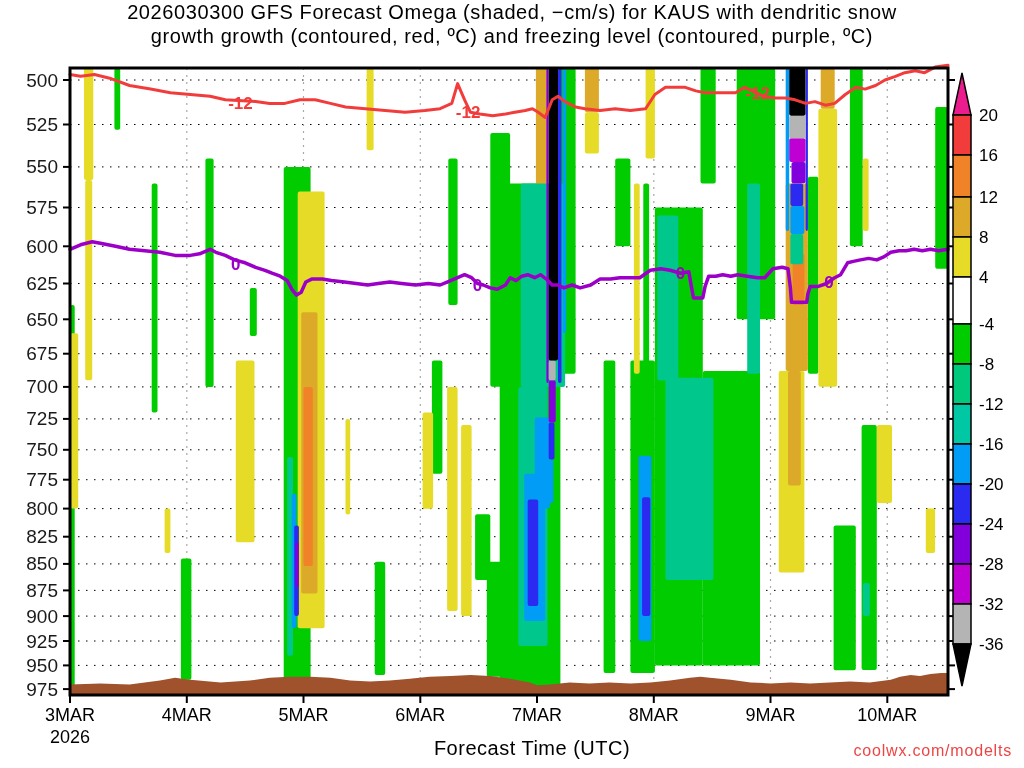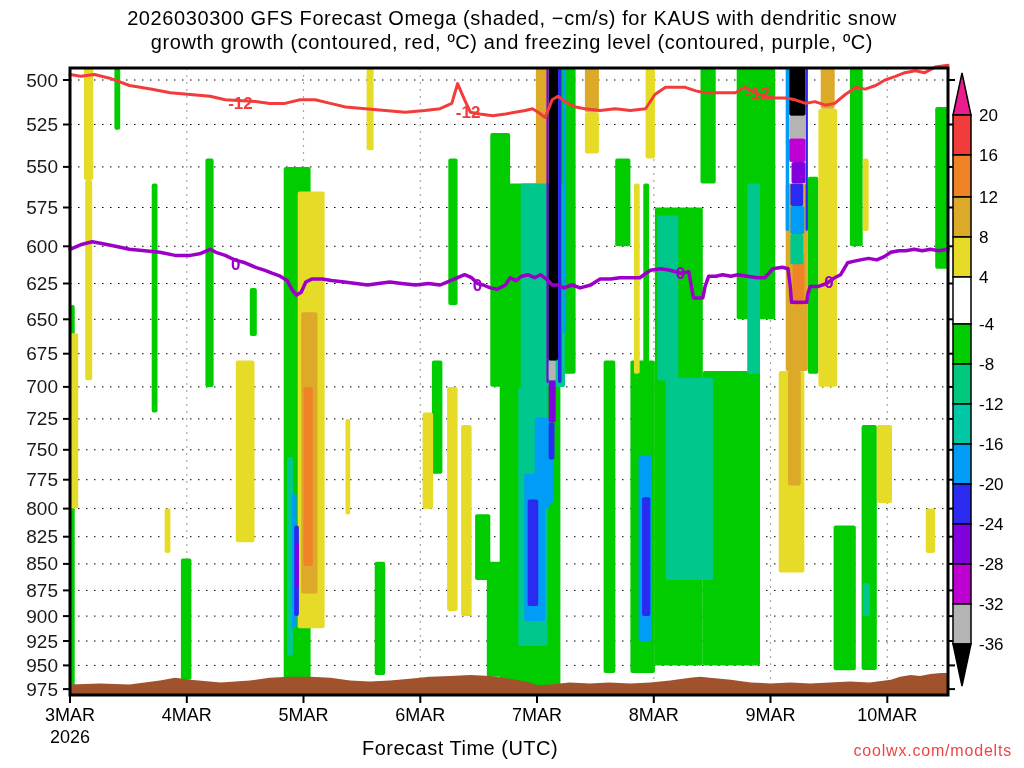--- a/index.html
+++ b/index.html
@@ -1,22 +1,22 @@
 <!DOCTYPE html>
 <html><head>
 <meta charset="utf-8">
 <style>
   html,body{margin:0;padding:0;background:#fff;}
   .stage{position:relative;width:1024px;height:768px;background:#fff;overflow:hidden;
          font-family:"Liberation Sans",sans-serif;}
-  .titleblock{position:absolute;top:6px;left:0;width:1024px;text-align:center;color:#000;}
+  .titleblock{position:absolute;top:0;left:0;width:1024px;text-align:center;color:#000;}
   .titleblock div{font-size:20px;letter-spacing:0.6px;line-height:24px;white-space:nowrap;}
   #chart{position:absolute;left:0;top:0;}
   svg text{font-family:"Liberation Sans",sans-serif;}
-  .xaxistitle{position:absolute;top:737px;left:362px;width:340px;text-align:left;
+  .xaxistitle{position:absolute;top:737px;left:362px;width:340px;text-align:center;
               font-size:20px;letter-spacing:0.5px;color:#000;}
   .watermark{position:absolute;top:742px;right:12px;font-size:16px;letter-spacing:0.8px;}
 </style>
 </head>
 <body>
 
 <div class="stage">
   <div class="titleblock">
     <div>2026030300 GFS Forecast Omega (shaded, −cm/s) for KAUS with dendritic snow</div>
     <div>growth growth (contoured, red, ºC) and freezing level (contoured, purple, ºC)</div>

